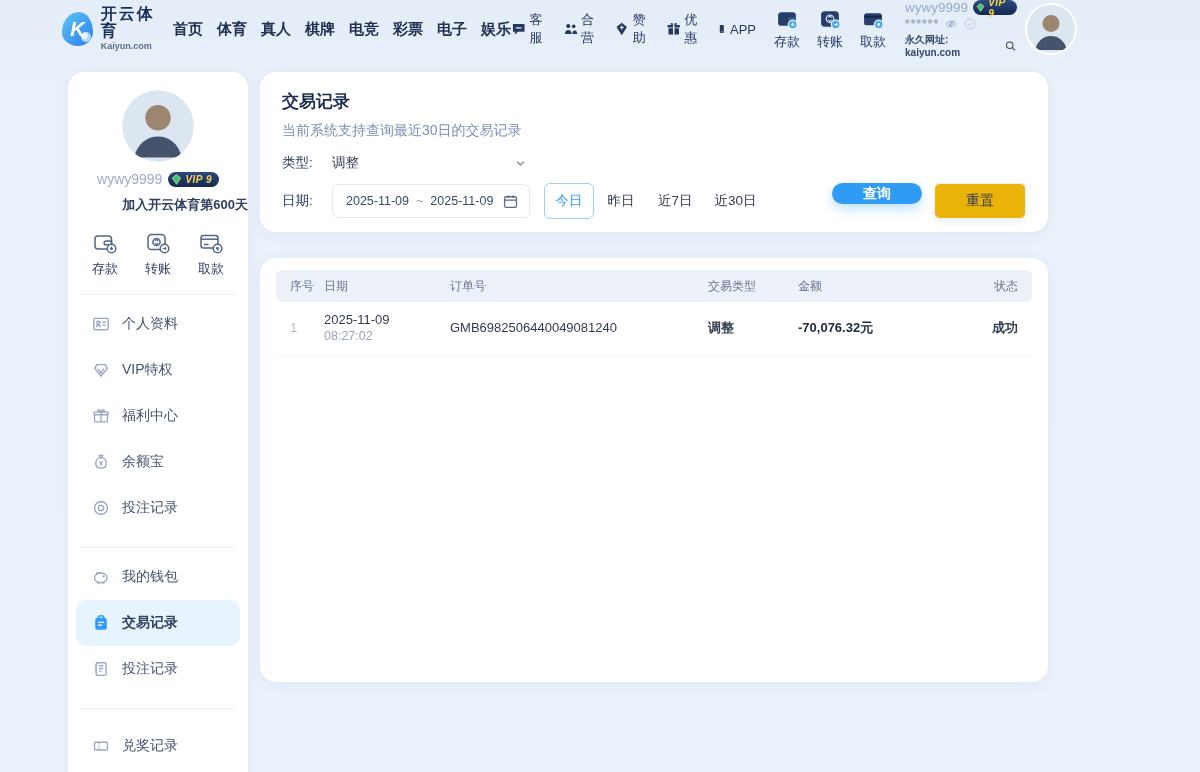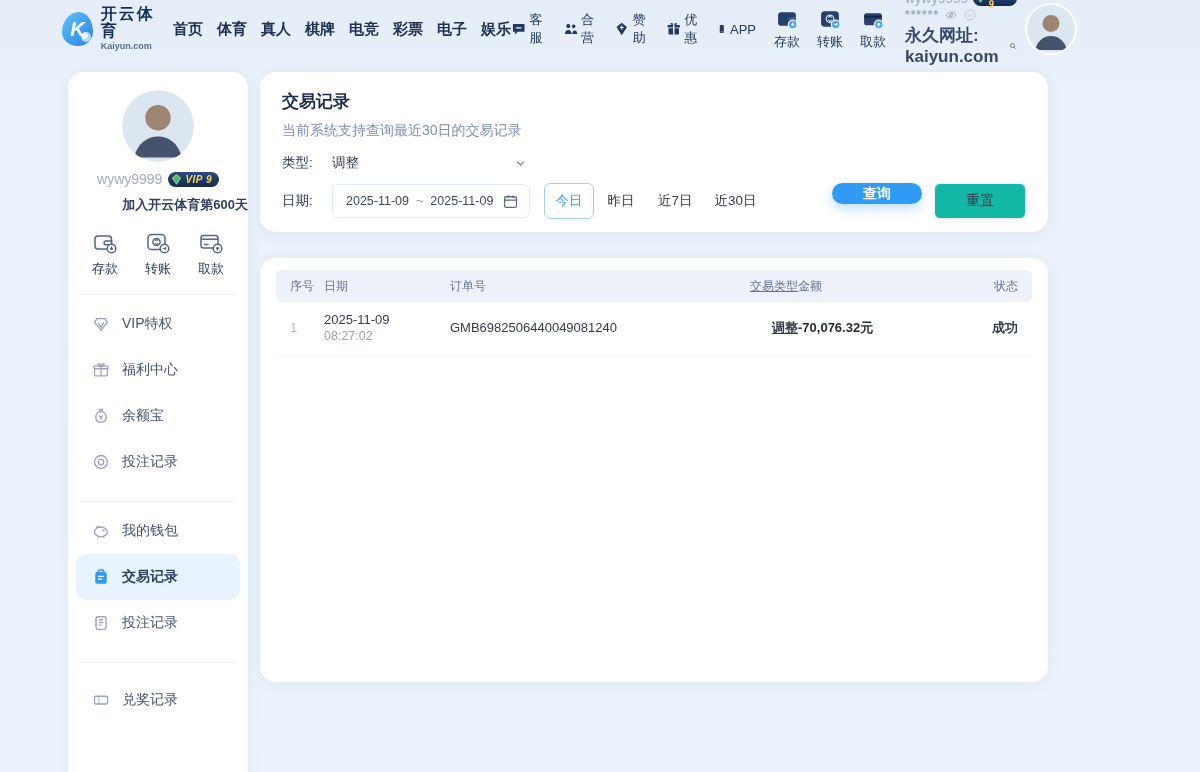--- a/index.html
+++ b/index.html
@@ -32,21 +32,21 @@
   .w-item { display:flex; flex-direction:column; align-items:center; gap:2px; cursor:pointer; min-width:32px; }
   .w-item .wi { width:23px; height:23px; }
   .w-label { font-size:13px; color:#24395f; }
   .userbox { display:flex; flex-direction:column; margin-left:16px; gap:2px; min-width:112px; }
   .u-row { display:flex; align-items:center; gap:5px; }
   .u-name { font-size:13.5px; color:#9aa9c4; }
   .vip-pill { display:inline-flex; align-items:center; gap:3px; background:linear-gradient(180deg,#2c4b82,#132950);
     border-radius:9px; padding:1px 7px 1px 3px; height:15px; }
   .vip-pill b { font-size:10px; font-style:italic; color:#ffd04d; letter-spacing:.5px; }
   .u-masked { font-size:12px; color:#9aa9c4; letter-spacing:1px; font-weight:700; }
-  .u-site { font-size:17px; color:#33486b; font-weight:600; }
+  .u-site { font-size:10px; color:#33486b; font-weight:600; }
   .mini-ic { width:14px; height:14px; cursor:pointer; }
   .avatar { width:48px; height:48px; border-radius:50%; overflow:hidden; margin-left:10px; cursor:pointer;
     box-shadow:0 0 0 2px #fff; flex:none; }
 
   
   .card { position:absolute; background:#fff; border-radius:16px; box-shadow:0 3px 12px rgba(140,160,200,.10); }
   .sidebar { left:68px; top:72px; width:180px; height:1060px; }
   .p-filter { left:260px; top:72px; width:788px; height:160px; padding:18px 22px; }
   .p-table  { left:260px; top:258px; width:788px; height:424px; padding:12px 16px; }
 
@@ -84,30 +84,30 @@
   .d-sep { font-size:12.5px; color:#8b99b3; margin:0 7px; }
   .cal { width:17px; height:17px; margin-left:auto; }
   .ranges { display:flex; margin-left:14px; gap:2px; }
   .range { min-width:50px; height:36px; padding:0 9px; display:flex; align-items:center; justify-content:center;
     font-size:13.5px; color:#333b4e; background:#fff; border:1px solid transparent; border-radius:6px; cursor:pointer; }
   .range.active { border-color:#9ed1f8; color:#2f9bf4; }
   .f-btns { margin-left:auto; display:flex; gap:12px; }
   .btn-search { width:90px; height:21px; border:none; border-radius:18px; background:#2f9bf4; color:#fff;
     font-size:14px; font-weight:600; cursor:pointer; box-shadow:0 5px 12px rgba(47,155,244,.30); }
   .btn-reset { width:92px; height:36px; border:1px solid #ecEFf4; border-color:#ecf0f5; border-radius:6px;
-    background:#14b8a6; color:#333b4e; font-size:14px; cursor:pointer; box-shadow:0 3px 8px rgba(160,175,200,.18); }
+    background:#eab308; color:#333b4e; font-size:14px; cursor:pointer; box-shadow:0 3px 8px rgba(160,175,200,.18); }
 
   
   .thead { height:32px; background:#edf2fa; border-radius:6px; display:flex; align-items:center;
     padding:0 14px; font-size:12px; color:#64748f; }
   .trow { display:flex; align-items:center; padding:10px 14px 12px; border-bottom:1px solid #f3f6fa; font-size:13px; color:#333b4e; }
   .c1 { width:34px; }
   .c2 { width:126px; }
   .c3 { flex:1; }
-  .c4 { width:90px; text-align:right;text-decoration:underline; }
+  .c4 { width:90px; text-align:left; }
   .c5 { width:150px; }
   .c6 { width:70px; text-align:right; }
   .idx { color:#b4bccb; }
   .t-date { color:#333b4e; }
   .t-time { color:#9aa5b5; font-size:12.5px; margin-top:2px; }
   .t-type { font-weight:600; }
   .t-amt { font-weight:800; color:#1f2937; }
   .t-status { font-weight:600; }
 </style>
 </head>
@@ -297,20 +297,29 @@
         </svg>
       <span class="sb-act-label">取款</span>
     </div>
   </div>
 
   <div class="hr"></div>
 
   <div class="menu">
     <div class="mi">
       <svg viewBox="0 0 20 20" fill="none" stroke="currentColor" stroke-width="1.5">
+          <rect x="2" y="3.8" width="16" height="12.6" rx="2"></rect>
+          <circle cx="7" cy="8.6" r="1.7"></circle>
+          <path d="M4.6 13.4c.5-1.5 1.3-2.3 2.4-2.3s1.9.8 2.4 2.3"></path>
+          <path d="M11.6 8h3.8M11.6 11.2h3.8"></path>
+        </svg>
+      <span class="mi-label">个人资料</span>
+    </div>
+    <div class="mi">
+      <svg viewBox="0 0 20 20" fill="none" stroke="currentColor" stroke-width="1.5">
           <path d="M3 8.2L5.4 4h9.2L17 8.2 10 16.8z"></path>
           <path d="M6.8 8.5l3.2 5 3.2-5"></path>
         </svg>
       <span class="mi-label">VIP特权</span>
     </div>
     <div class="mi">
       <svg viewBox="0 0 20 20" fill="none" stroke="currentColor" stroke-width="1.4">
           <rect x="2.8" y="8.6" width="14.4" height="8" rx="1.2"></rect>
           <path d="M2.2 5.8h15.6v2.8H2.2z"></path>
           <path d="M10 5.8v10.8"></path>

